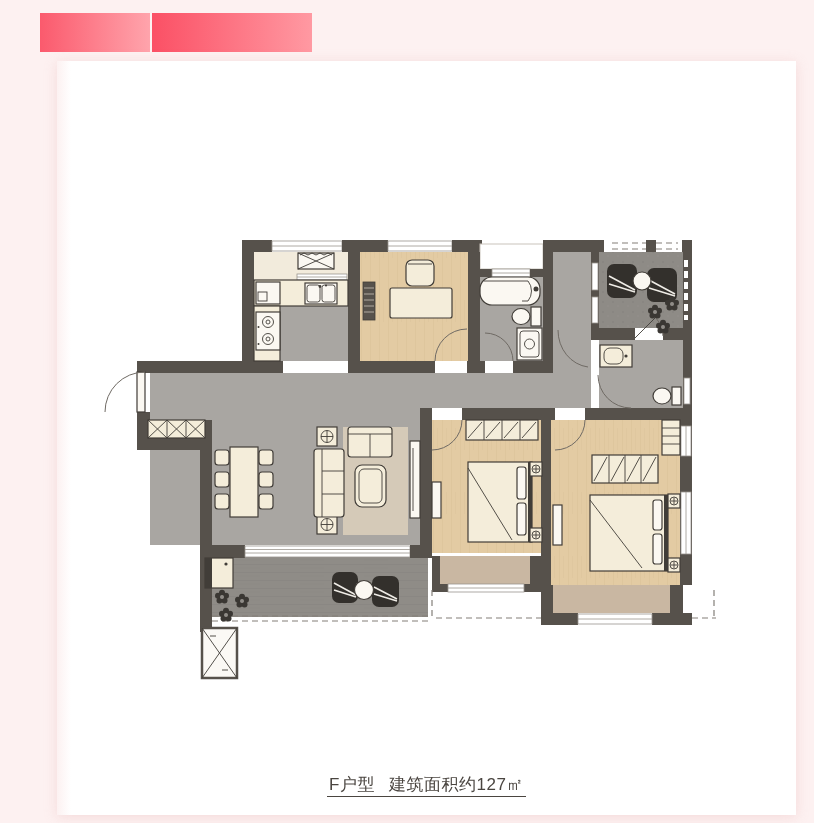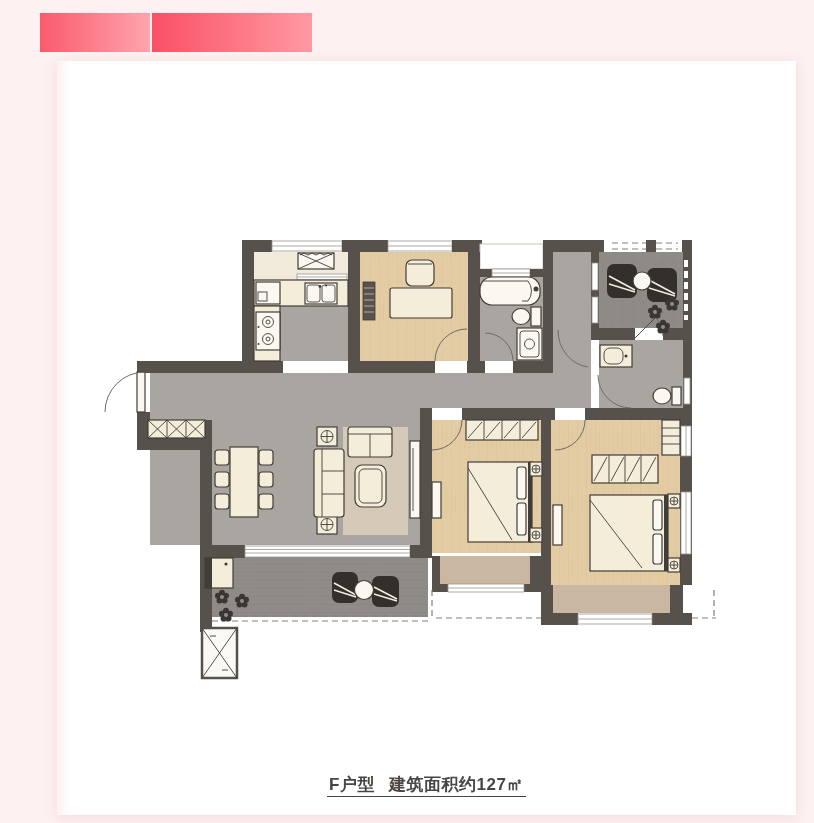--- a/index.html
+++ b/index.html
@@ -16,21 +16,21 @@
     background:var(--card_bg,#ffffff);
     box-shadow:0 2px 12px rgba(225,165,165,.30);
   }
   .card::before{content:"";position:absolute;left:0;top:0;bottom:0;width:14px;
     background:linear-gradient(90deg,rgba(250,230,230,.55),rgba(255,255,255,0));}
   .plan{position:absolute;left:43px;top:167px;width:620px;height:470px;}
   .caption{
     position:absolute;left:0;right:0;top:712px;text-align:center;
     color:var(--caption_color,#4a4540);font-size:17px;letter-spacing:.5px;
   }
-  .caption .u{border-bottom:1.5px solid currentColor;padding:0 2px 2px 2px;font-weight:bold;}
+  .caption .u{border-bottom:1.5px solid currentColor;padding:0 2px 2px 2px;}
   .caption .gap{display:inline-block;width:14px;}
   
   .wall{fill:var(--wall_color,#56514b);}
   .fg{fill:var(--floor_gray,#a9a6a2);}
   .fc{fill:var(--floor_cream,#f2ebdc);}
   .rug{fill:var(--rug,#d5cab8);}
   .seat{fill:var(--bay_seat,#c9b7a2);}
   .fur{fill:var(--furniture_fill,#f4edda);stroke:var(--furniture_stroke,#413d38);stroke-width:1.2;}
   .furw{fill:#fbf8f2;stroke:var(--furniture_stroke,#413d38);stroke-width:1.2;}
   .dk{fill:#33302c;}

